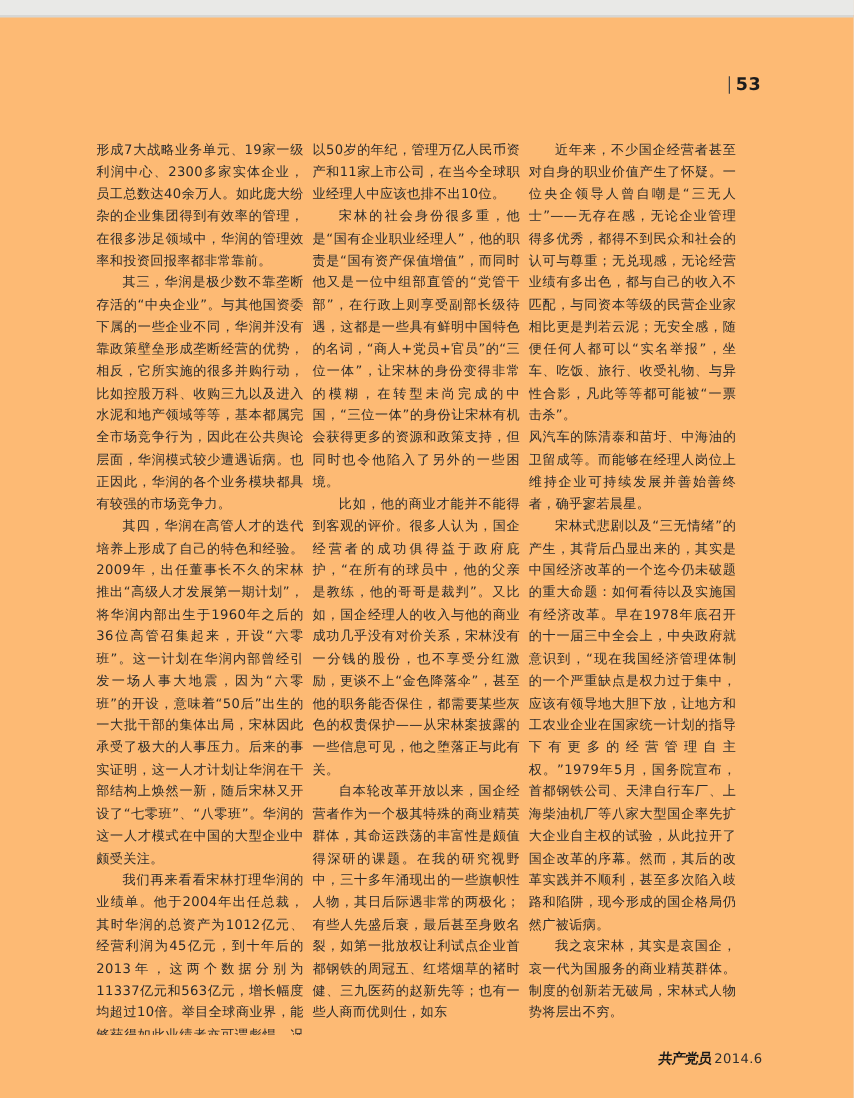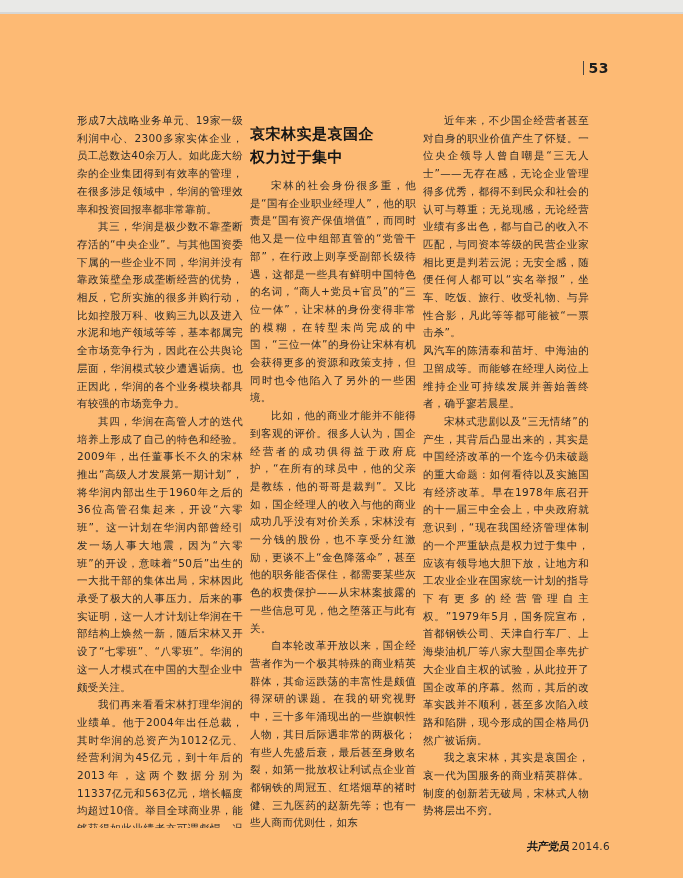--- a/index.html
+++ b/index.html
@@ -108,24 +108,21 @@
   <div class="columns">
 
     <div class="col">
       <p class="para">形成7大战略业务单元、19家一级利润中心、2300多家实体企业，员工总数达40余万人。如此庞大纷杂的企业集团得到有效率的管理，在很多涉足领域中，华润的管理效率和投资回报率都非常靠前。</p>
       <p class="para indent">其三，华润是极少数不靠垄断存活的“中央企业”。与其他国资委下属的一些企业不同，华润并没有靠政策壁垒形成垄断经营的优势，相反，它所实施的很多并购行动，比如控股万科、收购三九以及进入水泥和地产领域等等，基本都属完全市场竞争行为，因此在公共舆论层面，华润模式较少遭遇诟病。也正因此，华润的各个业务模块都具有较强的市场竞争力。</p>
       <p class="para indent">其四，华润在高管人才的迭代培养上形成了自己的特色和经验。2009年，出任董事长不久的宋林推出“高级人才发展第一期计划”，将华润内部出生于1960年之后的36位高管召集起来，开设“六零班”。这一计划在华润内部曾经引发一场人事大地震，因为“六零班”的开设，意味着“50后”出生的一大批干部的集体出局，宋林因此承受了极大的人事压力。后来的事实证明，这一人才计划让华润在干部结构上焕然一新，随后宋林又开设了“七零班”、“八零班”。华润的这一人才模式在中国的大型企业中颇受关注。</p>
       <p class="para indent">我们再来看看宋林打理华润的业绩单。他于2004年出任总裁，其时华润的总资产为1012亿元、经营利润为45亿元，到十年后的2013年，这两个数据分别为11337亿元和563亿元，增长幅度均超过10倍。举目全球商业界，能够获得如此业绩者亦可谓彪悍，况且，宋林正当盛年，</p>
     </div>
 
     <div class="col">
-      <div class="h2">
-        <div>哀宋林实是哀国企</div>
-        <div>权力过于集中</div>
-      </div>
+      <p class="para">以50岁的年纪，管理万亿人民币资产和11家上市公司，在当今全球职业经理人中应该也排不出10位。</p>
       <p class="para indent">宋林的社会身份很多重，他是“国有企业职业经理人”，他的职责是“国有资产保值增值”，而同时他又是一位中组部直管的“党管干部”，在行政上则享受副部长级待遇，这都是一些具有鲜明中国特色的名词，“商人+党员+官员”的“三位一体”，让宋林的身份变得非常的模糊，在转型未尚完成的中国，“三位一体”的身份让宋林有机会获得更多的资源和政策支持，但同时也令他陷入了另外的一些困境。</p>
       <p class="para indent">比如，他的商业才能并不能得到客观的评价。很多人认为，国企经营者的成功俱得益于政府庇护，“在所有的球员中，他的父亲是教练，他的哥哥是裁判”。又比如，国企经理人的收入与他的商业成功几乎没有对价关系，宋林没有一分钱的股份，也不享受分红激励，更谈不上“金色降落伞”，甚至他的职务能否保住，都需要某些灰色的权贵保护——从宋林案披露的一些信息可见，他之堕落正与此有关。</p>
       <p class="para indent">自本轮改革开放以来，国企经营者作为一个极其特殊的商业精英群体，其命运跌荡的丰富性是颇值得深研的课题。在我的研究视野中，三十多年涌现出的一些旗帜性人物，其日后际遇非常的两极化；有些人先盛后衰，最后甚至身败名裂，如第一批放权让利试点企业首都钢铁的周冠五、红塔烟草的褚时健、三九医药的赵新先等；也有一些人商而优则仕，如东</p>
     </div>
 
     <div class="col">
       <p class="para indent">近年来，不少国企经营者甚至对自身的职业价值产生了怀疑。一位央企领导人曾自嘲是“三无人士”——无存在感，无论企业管理得多优秀，都得不到民众和社会的认可与尊重；无兑现感，无论经营业绩有多出色，都与自己的收入不匹配，与同资本等级的民营企业家相比更是判若云泥；无安全感，随便任何人都可以“实名举报”，坐车、吃饭、旅行、收受礼物、与异性合影，凡此等等都可能被“一票击杀”。</p>
       <p class="para">风汽车的陈清泰和苗圩、中海油的卫留成等。而能够在经理人岗位上维持企业可持续发展并善始善终者，确乎寥若晨星。</p>
       <p class="para indent">宋林式悲剧以及“三无情绪”的产生，其背后凸显出来的，其实是中国经济改革的一个迄今仍未破题的重大命题：如何看待以及实施国有经济改革。早在1978年底召开的十一届三中全会上，中央政府就意识到，“现在我国经济管理体制的一个严重缺点是权力过于集中，应该有领导地大胆下放，让地方和工农业企业在国家统一计划的指导下有更多的经营管理自主权。”1979年5月，国务院宣布，首都钢铁公司、天津自行车厂、上海柴油机厂等八家大型国企率先扩大企业自主权的试验，从此拉开了国企改革的序幕。然而，其后的改革实践并不顺利，甚至多次陷入歧路和陷阱，现今形成的国企格局仍然广被诟病。</p>
       <p class="para indent">我之哀宋林，其实是哀国企，哀一代为国服务的商业精英群体。制度的创新若无破局，宋林式人物势将层出不穷。</p>

